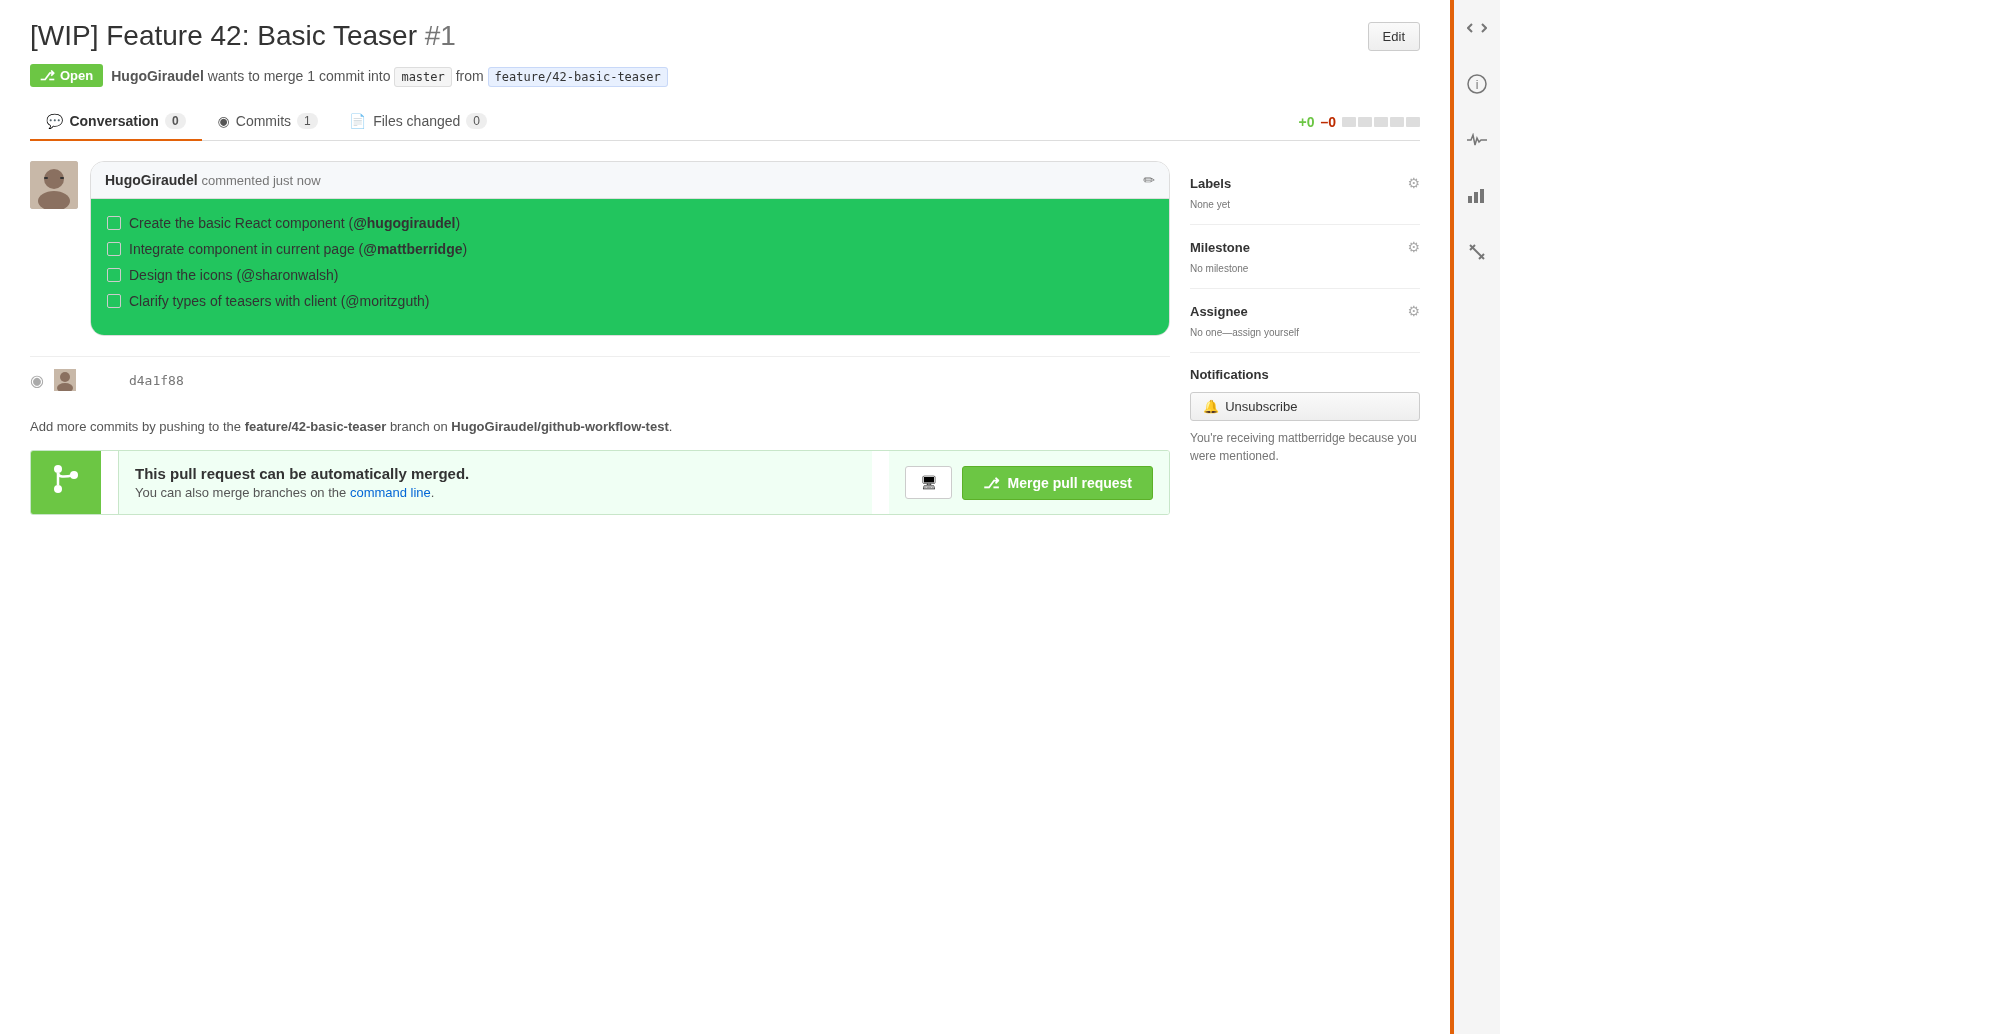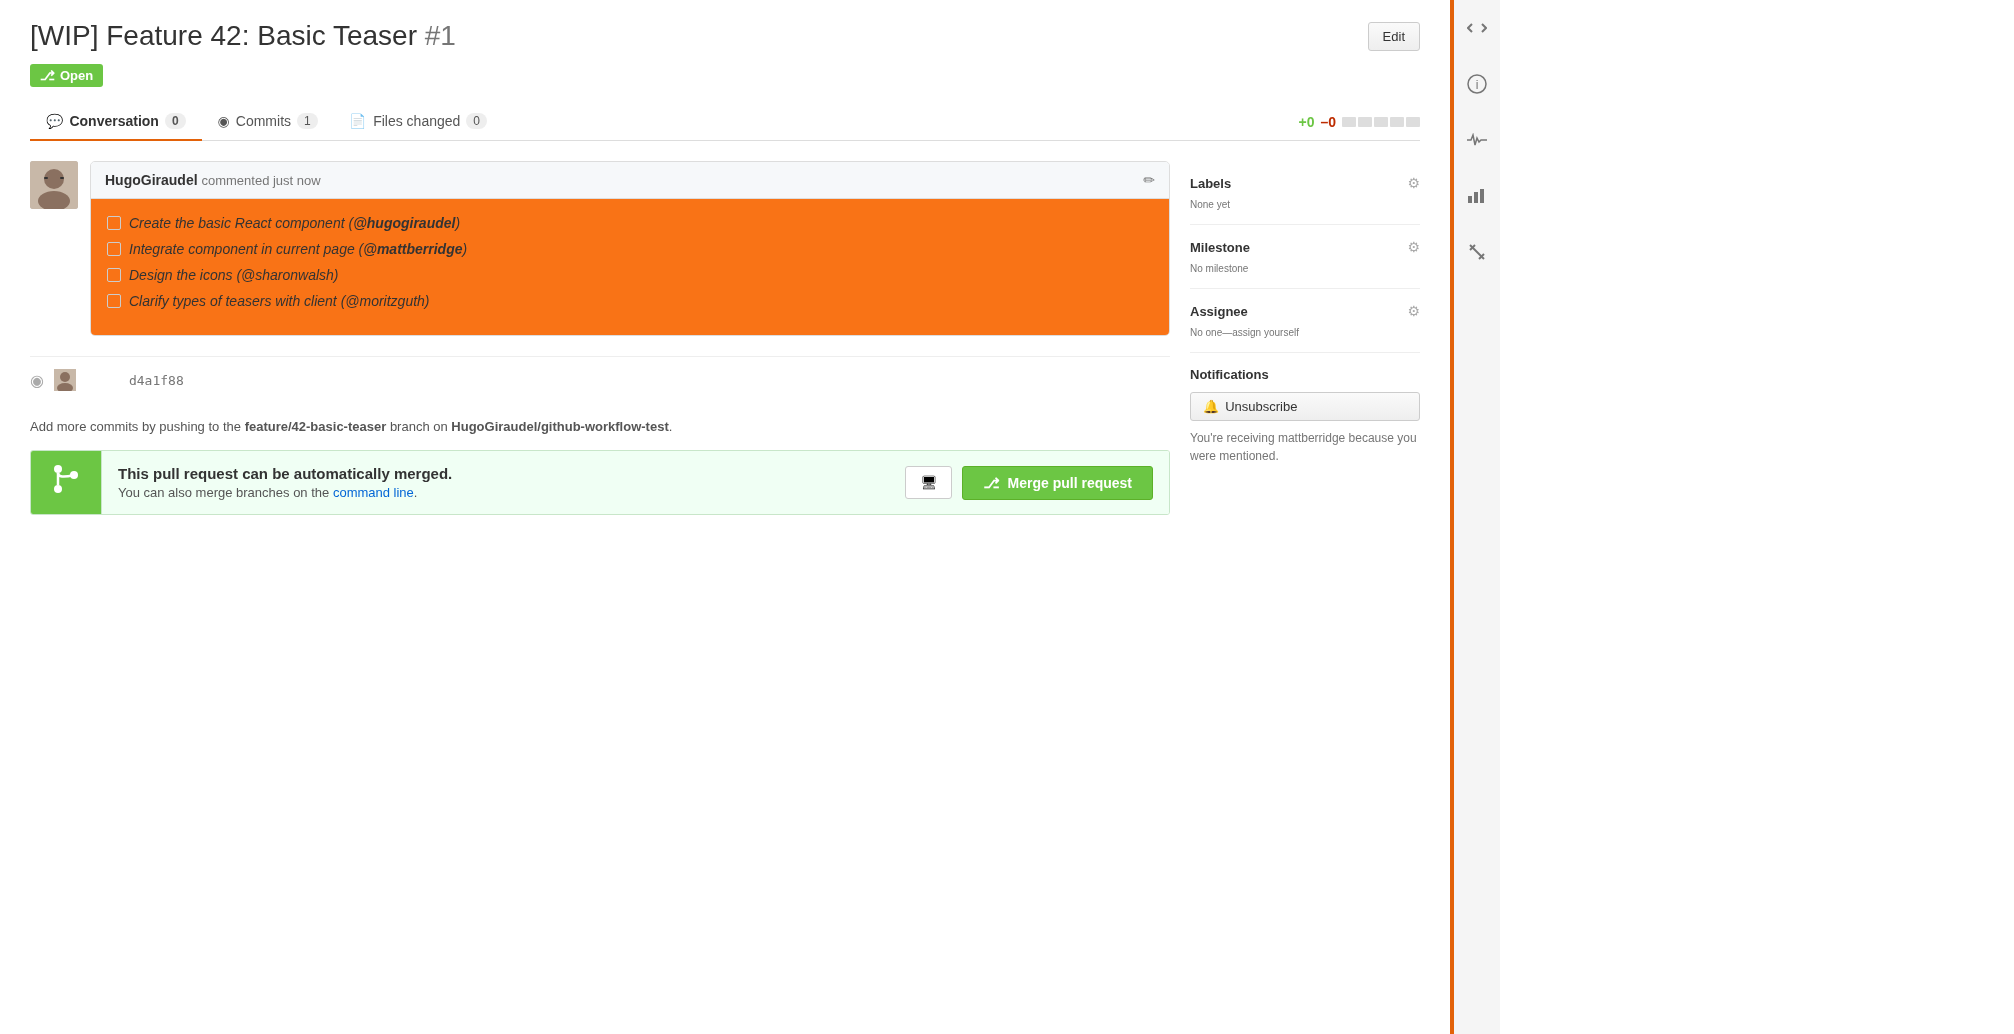--- a/index.html
+++ b/index.html
@@ -32,42 +32,42 @@
     .diff-bar { display: flex; gap: 2px; }
     .diff-bar-seg { width: 14px; height: 10px; background: #ddd; border-radius: 1px; }
 
     
     .content-layout { display: flex; gap: 20px; }
     .main-column { flex: 1; }
     .sidebar-column { width: 230px; flex-shrink: 0; }
 
     
     .comment-wrapper { display: flex; gap: 12px; margin-bottom: 20px; }
-    .comment-box { flex: 1; border: 1px solid #ddd; border-radius: 5px; overflow: hidden; }
+    .comment-box { flex: 1; border: 1px solid #ddd; border-radius: 14px; overflow: hidden; }
     .comment-header { background: #f6f8fa; padding: 10px 14px; display: flex; align-items: center; justify-content: space-between; border-bottom: 1px solid #ddd; }
     .comment-author { font-weight: 600; color: #333; }
     .comment-time { color: #767676; font-size: 13px; }
     .comment-edit-icon { color: #767676; cursor: pointer; font-size: 14px; }
-    .comment-body { padding: 16px; background: #f97316; font-style: italic; }
+    .comment-body { padding: 16px; background: #22c55e; }
     .task-list { list-style: none; }
     .task-list li { display: flex; align-items: center; gap: 8px; margin-bottom: 10px; font-size: 14px; }
     .task-checkbox { width: 14px; height: 14px; border: 1px solid #ccc; border-radius: 2px; flex-shrink: 0; }
 
     
     .commit-item { display: flex; align-items: center; gap: 10px; padding: 12px 0; border-top: 1px solid #eee; color: #555; }
     .commit-dot { color: #aaa; font-size: 16px; }
     .commit-message { flex: 1; font-family: monospace; font-size: 13px; color: #333; }
     .commit-sha { font-family: monospace; font-size: 13px; color: #767676; margin-left: 43px; }
 
     
     .push-notice { margin: 16px 0; color: #555; font-size: 13px; }
     .push-notice strong { font-weight: 600; }
 
     
-    .merge-area { display: flex; gap: 0; border: 1px solid #c8e6c9; border-radius: 3px; overflow: hidden; margin-top: 10px; }
+    .merge-area { display: flex; gap: 17px; border: 1px solid #c8e6c9; border-radius: 3px; overflow: hidden; margin-top: 10px; }
     .merge-icon-box { background: #6cc644; width: 70px; display: flex; align-items: center; justify-content: center; flex-shrink: 0; }
     .merge-icon-box .git-icon { color: #fff; font-size: 28px; }
     .merge-content { padding: 14px 16px; flex: 1; background: #f0fff4; border-left: 1px solid #c8e6c9; }
     .merge-content-title { font-weight: 700; font-size: 15px; color: #333; }
     .merge-content-sub { font-size: 13px; color: #555; margin-top: 3px; }
     .merge-content-sub a { color: #0366d6; text-decoration: none; }
     .merge-actions { display: flex; align-items: center; gap: 10px; padding: 14px 16px; background: #f0fff4; }
     .merge-monitor-btn { padding: 8px 14px; border: 1px solid #ccc; border-radius: 3px; background: #fff; cursor: pointer; display: flex; align-items: center; }
     .merge-btn { background: #6cc644; color: #fff; border: 1px solid #5cb029; border-radius: 3px; padding: 8px 20px; cursor: pointer; font-size: 14px; font-weight: 600; display: flex; align-items: center; gap: 8px; }
 
@@ -103,20 +103,27 @@
         <span>[WIP] Feature 42: Basic Teaser</span>
         <span class="pr-number">#1</span>
       </h1>
       <button class="edit-btn">Edit</button>
     </div>
 
     <div class="pr-meta">
       <span class="open-badge">
         <span>⎇</span>
         <span>Open</span>
+      </span>
+      <span class="pr-meta-text">
+        <strong>HugoGiraudel</strong>
+        <span>wants to merge 1 commit into</span>
+        <span class="branch-tag">master</span>
+        <span>from</span>
+        <span class="branch-tag-blue">feature/42-basic-teaser</span>
       </span>
     </div>
 
     <div class="tabs">
       <div class="tab active">
         <span>💬</span>
         <span>Conversation</span>
         <span class="tab-badge">0</span>
       </div>
       <div class="tab">

